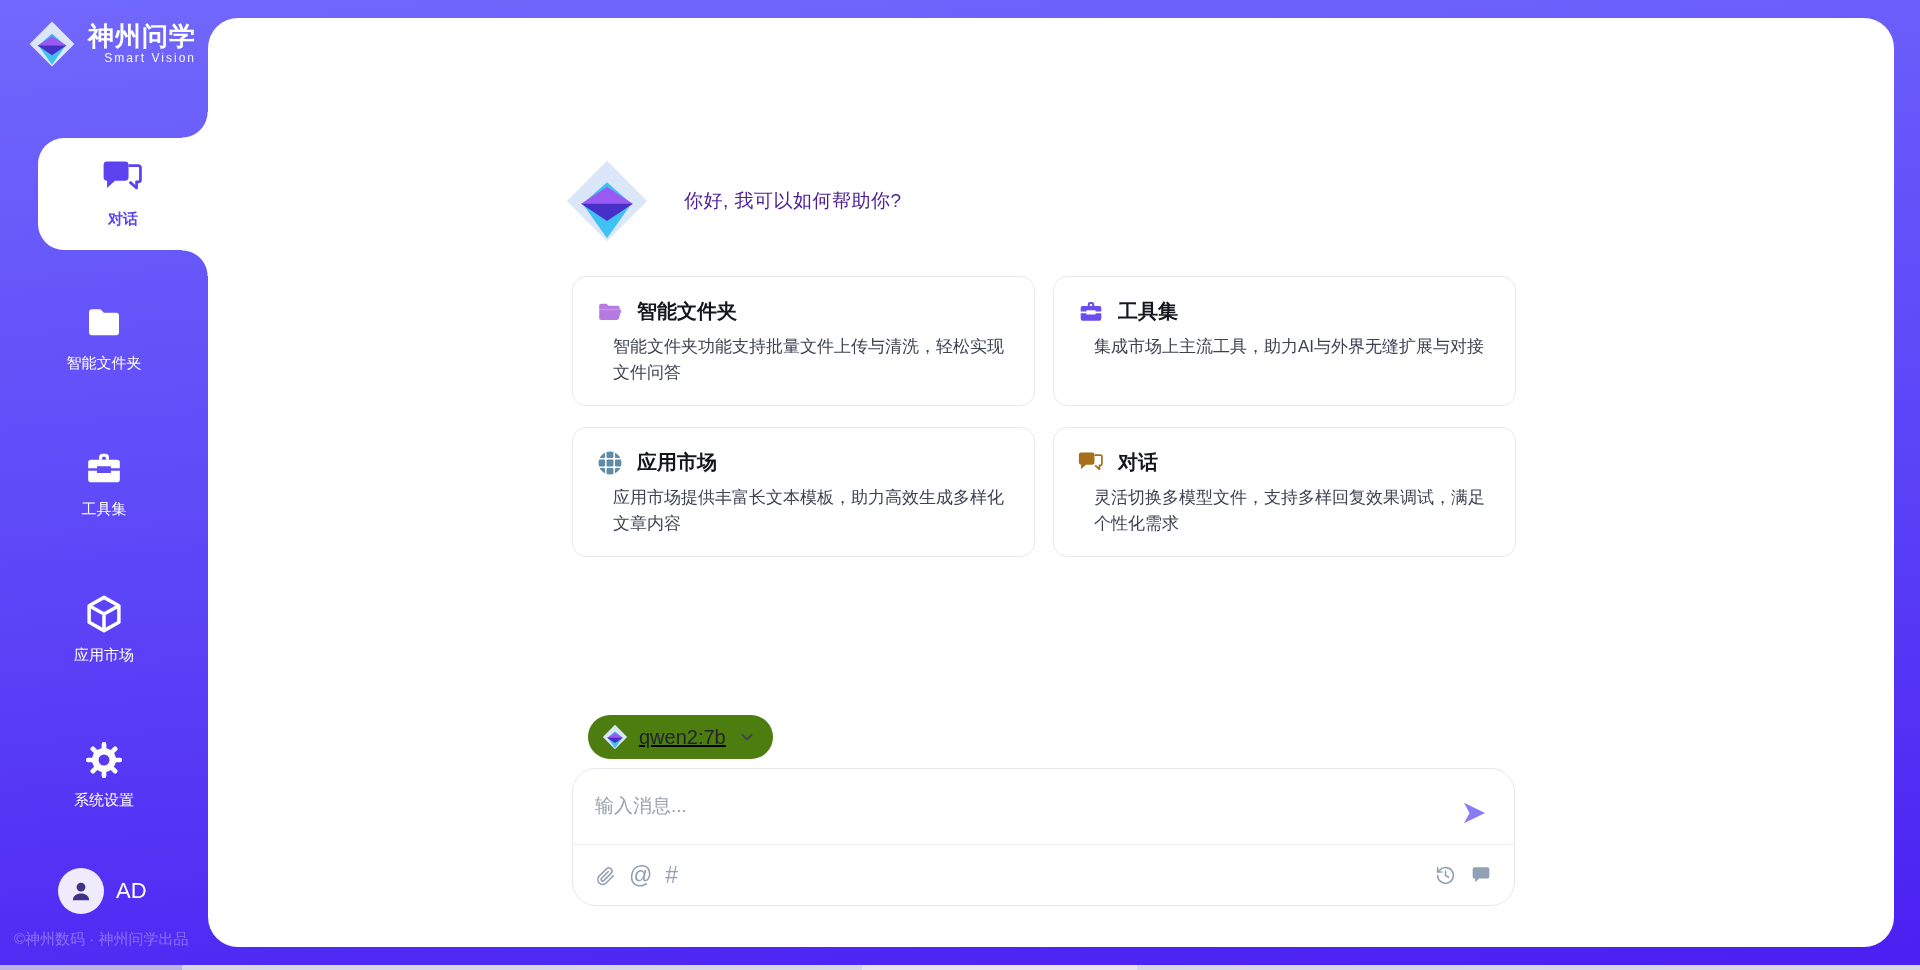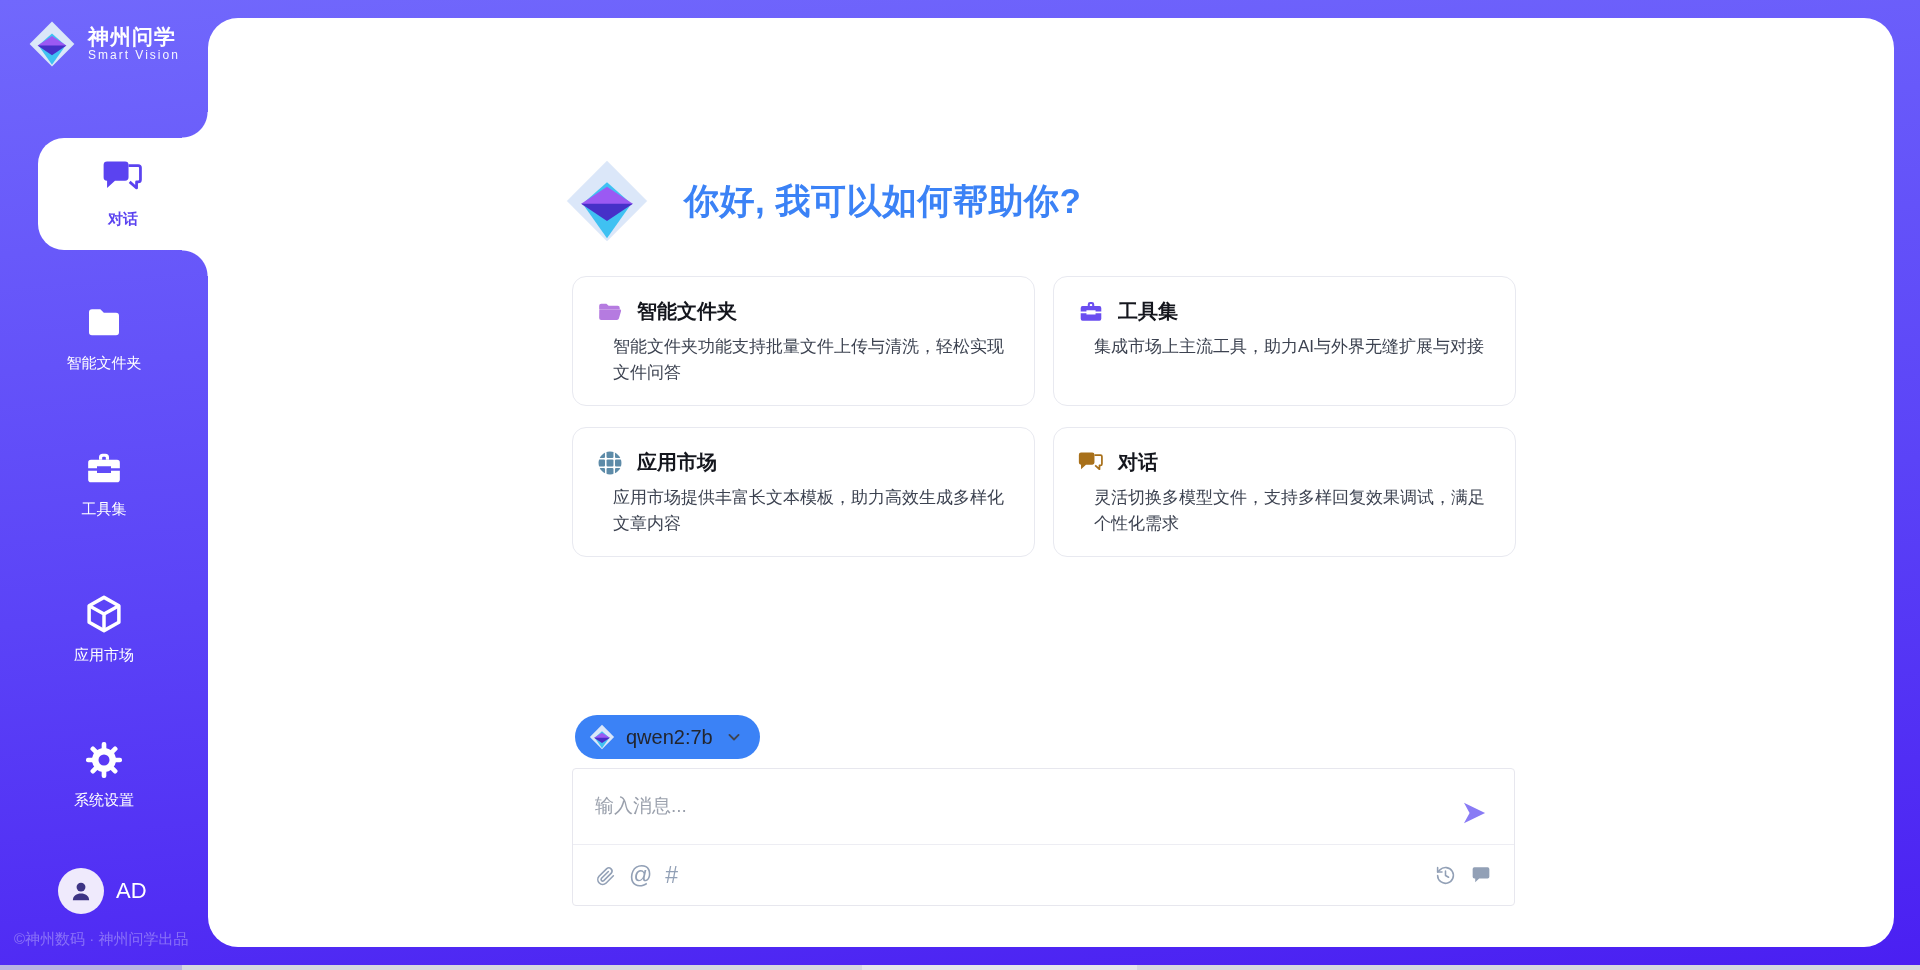--- a/index.html
+++ b/index.html
@@ -6,21 +6,21 @@
   html,body { width:1920px; height:970px; overflow:hidden; }
   body { font-family:"Liberation Sans","DejaVu Sans",sans-serif; }
 
   #app { position:relative; width:1920px; height:970px;
          background:linear-gradient(175deg,#7168fc 0%,#5b43f7 55%,#4a1ff2 100%); }
 
   
   .brand { position:absolute; left:28px; top:20px; display:flex; align-items:center; gap:12px; }
   .brand svg { width:48px; height:48px; }
   .brand-text { color:#fff; line-height:1.15; }
-  .brand-name { font-size:21px; font-weight:700; letter-spacing:1px; }
+  .brand-name { font-size:26px; font-weight:700; letter-spacing:1px; }
   .brand-sub  { font-size:12px; letter-spacing:2px; opacity:.95;text-align:right; }
 
   .nav-item { position:absolute; left:0; width:208px; height:112px;
               display:flex; flex-direction:column; align-items:center; justify-content:center;
               gap:11px; color:#fff; cursor:pointer; }
   .nav-item .label { font-size:15px; }
   .nav-item svg { display:block; }
 
   .nav-active { position:absolute; left:38px; top:138px; width:170px; height:112px;
                 background:#fff; border-radius:26px 0 0 26px;
@@ -37,39 +37,39 @@
             display:flex; align-items:center; justify-content:center; }
   .user-initials { color:#fff; font-size:22px; }
   .copyright { position:absolute; left:14px; top:930px; font-size:15px; color:rgba(255,255,255,.32); }
 
   
   .panel { position:absolute; left:208px; top:18px; width:1686px; height:929px;
            background:#fff; border-radius:30px; }
 
   .greeting { position:absolute; left:356px; top:140px; display:flex; align-items:center; gap:34px; }
   .greeting svg { width:86px; height:86px; }
-  .greeting-text { font-size:35px; font-weight:700; color:#3b82f6; letter-spacing:.5px; }
+  .greeting-text { font-size:19px; font-weight:400; color:#4c1d95; letter-spacing:.5px; }
 
   .cards { position:absolute; left:364px; top:258px;
            display:grid; grid-template-columns:463px 463px; grid-auto-rows:130px;
            column-gap:18px; row-gap:21px; }
   .card { background:#fff; border:1px solid #e8e9f0; border-radius:14px; padding:21px 22px 0 24px; cursor:pointer; }
   .card-head { display:flex; align-items:center; gap:14px; }
   .card-icon { width:26px; height:26px; flex:0 0 26px; }
   .card-title { font-size:20px; font-weight:700; color:#14161d; }
   .card-desc { margin-left:16px; margin-top:9px; font-size:17px; line-height:1.5; color:#3c4250; }
 
-  .model-pill { position:absolute; left:367px; top:697px; height:44px;
+  .model-pill { position:absolute; left:380px; top:697px; height:44px;
                 display:inline-flex; align-items:center; gap:11px; padding:0 16px 0 14px;
-                background:#3b82f6; border-radius:22px; cursor:pointer; }
+                background:#4d7c0f; border-radius:22px; cursor:pointer;text-decoration:underline; }
   .model-pill svg.gem { width:26px; height:26px; }
   .model-name { font-size:20px; color:#22252e; }
 
   .composer { position:absolute; left:364px; top:750px; width:943px; height:138px;
-              background:#fff; border:1px solid #e7e7ee; border-radius:4px; }
+              background:#fff; border:1px solid #e7e7ee; border-radius:24px; }
   .composer-input { position:absolute; left:22px; top:14px; width:840px; height:46px;
                     border:none; outline:none; font-size:19px; color:#2b2f3a;
                     font-family:"Liberation Sans","DejaVu Sans",sans-serif; }
   .composer-input::placeholder { color:#9aa0ac; }
   .send-btn { position:absolute; right:26px; top:30px; width:28px; height:28px;
               color:#897bf5; cursor:pointer; }
   .composer-divider { position:absolute; left:0; top:75px; width:100%; height:1px; background:#ededf3; }
   .composer-toolbar { position:absolute; left:0; top:76px; width:100%; height:60px;
                       display:flex; align-items:center; padding:0 22px; color:#92a0b6; }
   .tool-group-left  { display:flex; align-items:center; gap:13px; }

